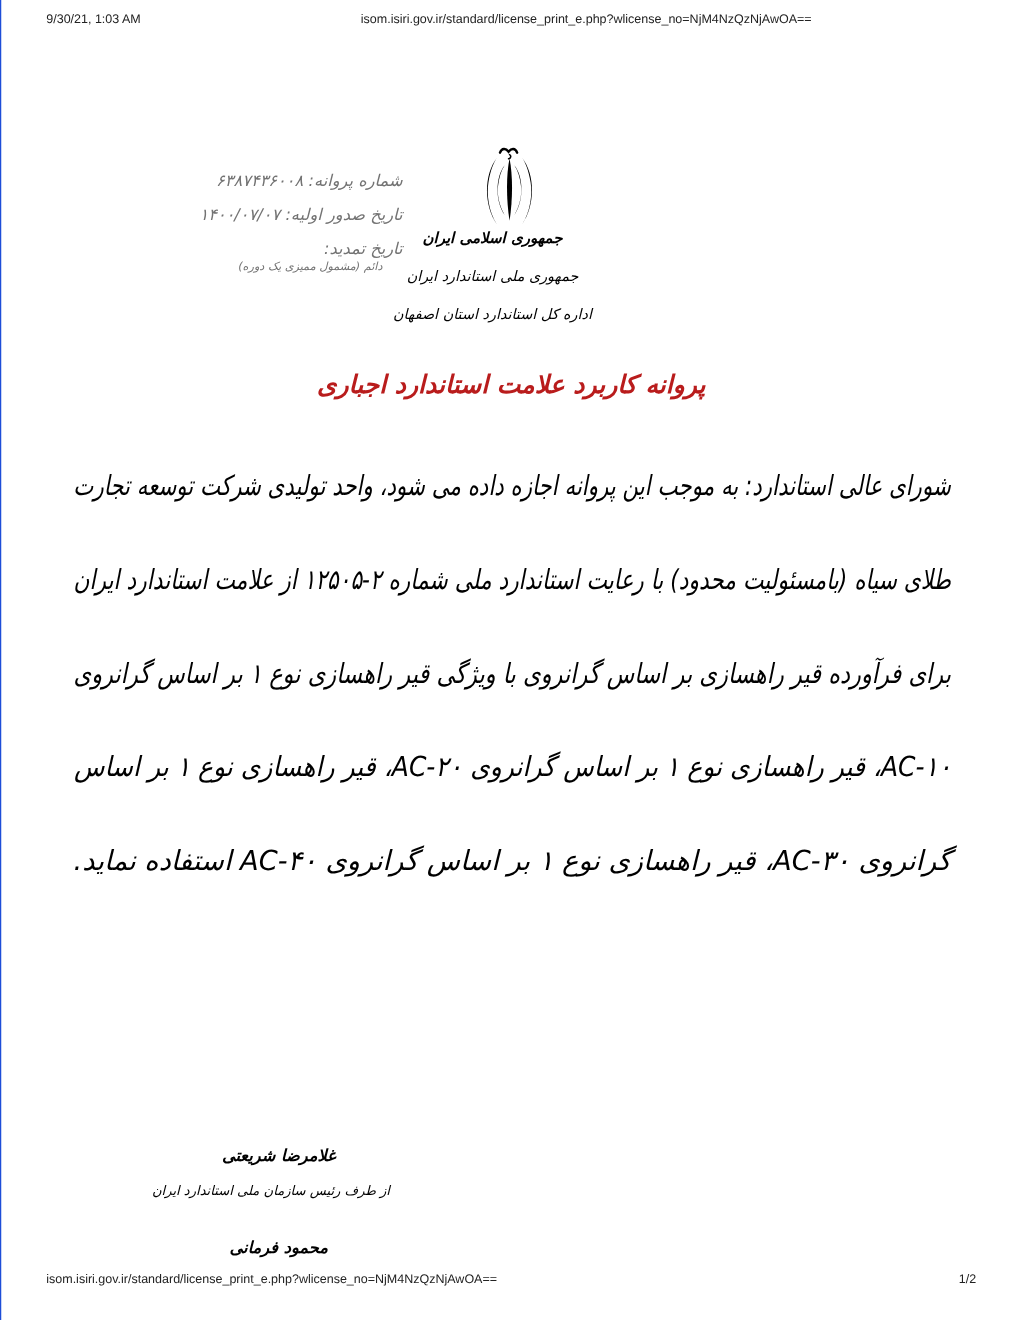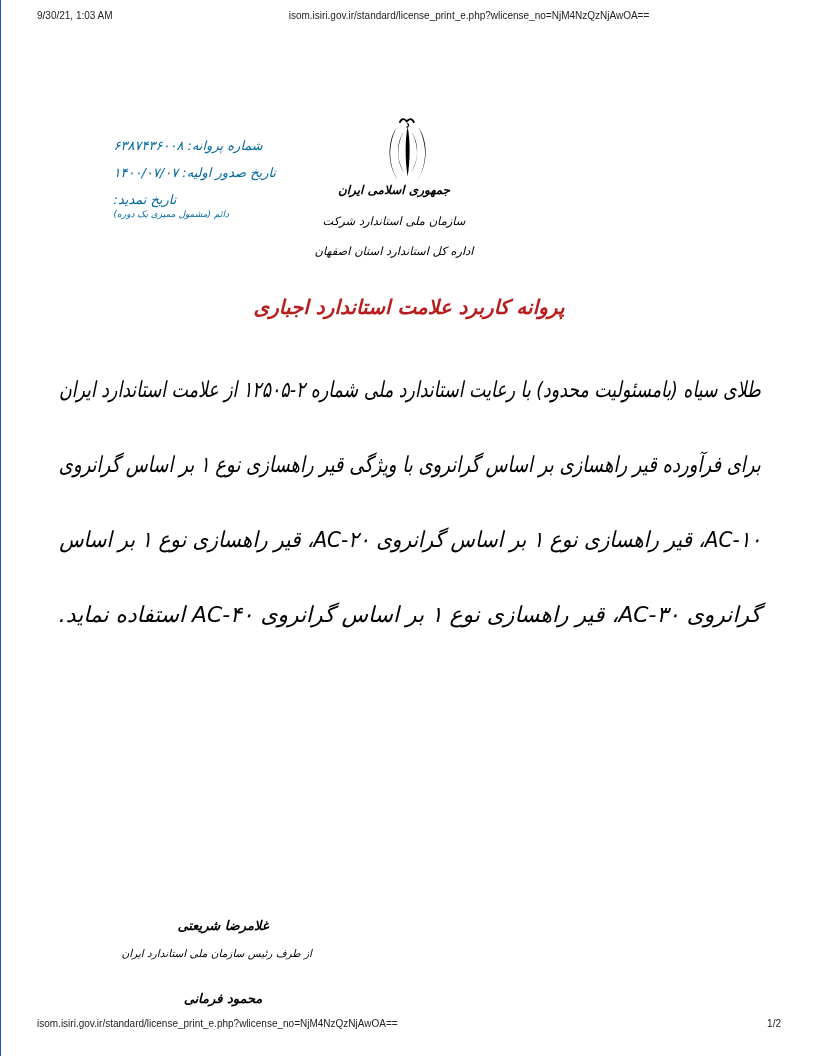--- a/index.html
+++ b/index.html
@@ -22,22 +22,22 @@
   .emblem{position:absolute;top:116px;left:50%;transform:translateX(-53%);}
   .lh-line{
     position:absolute;left:0;right:30px;text-align:center;color:#000;
     font-style:italic;direction:rtl;
   }
   .lh-country{top:183px;font-size:12px;font-weight:600;}
   .lh-org{top:214px;font-size:11.5px;}
   .lh-office{top:244px;font-size:11.5px;}
   
   .fields{
-    position:absolute;top:138px;right:541px;direction:rtl;text-align:left;
-    font-size:13px;font-style:italic;color:#0369a1;white-space:nowrap;
+    position:absolute;top:138px;right:495px;direction:rtl;text-align:right;
+    font-size:13px;font-style:italic;color:#737373;white-space:nowrap;
   }
   .field-row{margin-bottom:12px;}
   .field-note{font-size:9px;padding-right:16px;margin-top:-2px;}
   
   .doc-title{
     position:absolute;top:295px;left:0;right:0;text-align:center;
     direction:rtl;font-size:20px;font-weight:bold;font-style:italic;
   }
   
   .body-block{position:absolute;top:352px;left:58px;right:56px;}
@@ -67,33 +67,34 @@
       <path d="M30 9 c2.2 1 1.2 4 -1 4.4" fill="none" stroke="#000" stroke-width="1.6" stroke-linecap="round"></path>
       <path d="M30 13 C26.5 30 26.5 56 30 78 C33.5 56 33.5 30 30 13 Z" fill="#000"></path>
       <path d="M25 20 C15 32 15 58 25 72 C19 62 17 50 18 42 C19 33 21 26 25 20 Z" fill="#000"></path>
       <path d="M17 12 C3 30 3 62 17 82 C8 68 6 50 8 38 C10 26 13 18 17 12 Z" fill="#000"></path>
       <path d="M35 20 C45 32 45 58 35 72 C41 62 43 50 42 42 C41 33 39 26 35 20 Z" fill="#000"></path>
       <path d="M43 12 C57 30 57 62 43 82 C52 68 54 50 52 38 C50 26 47 18 43 12 Z" fill="#000"></path>
     </svg>
   </div>
 
   <div class="lh-line lh-country">جمهوری اسلامی ایران</div>
-  <div class="lh-line lh-org">سازمان ملی استاندارد شرکت</div>
+  <div class="lh-line lh-org">جمهوری ملی استاندارد ایران</div>
   <div class="lh-line lh-office">اداره کل استاندارد استان اصفهان</div>
 
   <div class="fields">
     <div class="field-row">شماره پروانه: ۶۳۸۷۴۳۶۰۰۸</div>
     <div class="field-row">تاریخ صدور اولیه: ۱۴۰۰/۰۷/۰۷</div>
     <div class="field-row" style="margin-bottom:4px;">تاریخ تمدید:</div>
     <div class="field-note">دائم (مشمول ممیزی یک دوره)</div>
   </div>
 
   <div class="doc-title" style="color: #b91c1c;">پروانه کاربرد علامت استاندارد اجباری</div>
 
   <div class="body-block">
+    <div class="body-row"><span class="fit-x" style="transform: scaleX(0.775999);">شورای عالی استاندارد: به موجب این پروانه اجازه داده می شود، واحد تولیدی شرکت توسعه تجارت</span></div>
     <div class="body-row"><span class="fit-x" style="transform: scaleX(0.789748);">طلای سیاه (بامسئولیت محدود) با رعایت استاندارد ملی شماره ۲-۱۲۵۰۵ از علامت استاندارد ایران</span></div>
     <div class="body-row"><span class="fit-x" style="transform: scaleX(0.819316);">برای فرآورده قیر راهسازی بر اساس گرانروی با ویژگی قیر راهسازی نوع ۱ بر اساس گرانروی</span></div>
     <div class="body-row"><span class="fit-x" style="transform: scaleX(0.909142);">AC-۱۰، قیر راهسازی نوع ۱ بر اساس گرانروی AC-۲۰، قیر راهسازی نوع ۱ بر اساس</span></div>
     <div class="body-row"><span class="fit-x" style="transform: scaleX(0.990345);">گرانروی AC-۳۰، قیر راهسازی نوع ۱ بر اساس گرانروی AC-۴۰ استفاده نماید.</span></div>
   </div>
 
   <div class="sig">
     <div class="sig-name">غلامرضا شریعتی</div>
     <div class="sig-behalf">از طرف رئیس سازمان ملی استاندارد ایران</div>
     <div class="sig-name">محمود فرمانی</div>

